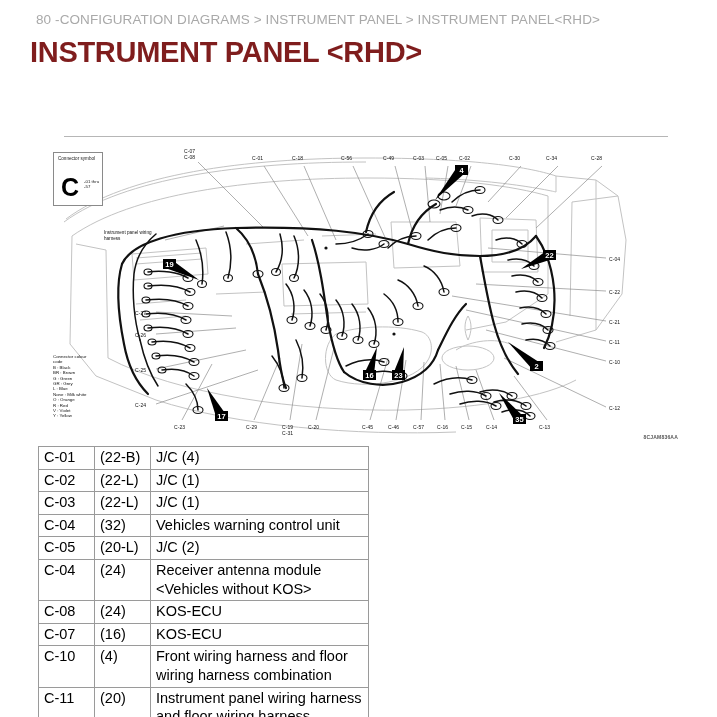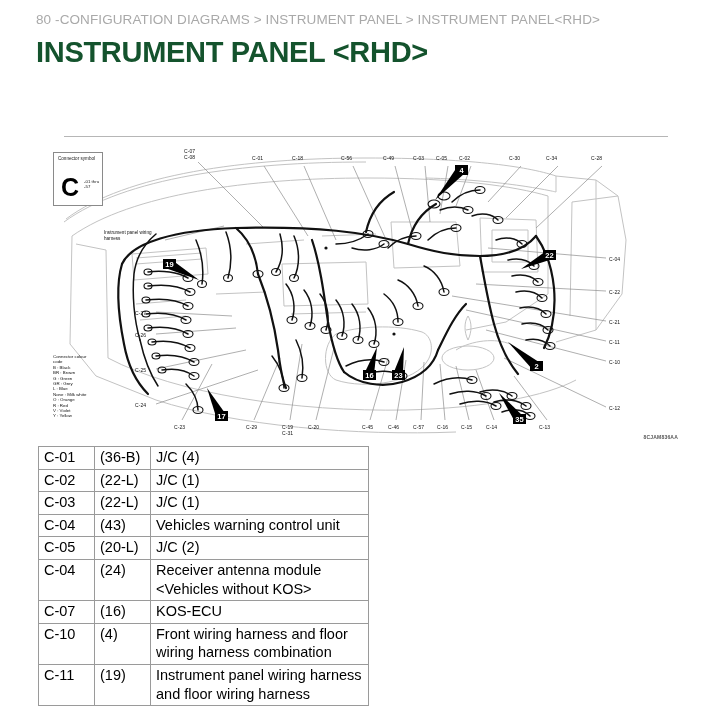--- a/index.html
+++ b/index.html
@@ -23,24 +23,24 @@
     left: 36px; top: 12px;
     width: 660px;
     font-size: 13.5px;
     letter-spacing: .1px;
     color: #a9a9a9;
     white-space: nowrap;
     font-family: "Liberation Sans", sans-serif;
   }
   #page-title {
     position: absolute;
-    left: 36px; top: 36px;
+    left: 30px; top: 36px;
     font-size: 29px;
     font-weight: bold;
-    color: #14532d;
+    color: #7f1d1d;
     letter-spacing: -0.3px;
     white-space: nowrap;
   }
   #header-rule {
     position: absolute;
     left: 64px; top: 136px;
     width: 604px; height: 1px;
     background: #b6b6b6;
   }
 
@@ -480,21 +480,21 @@
     <div class="fig-code">8CJAM836AA</div>
   </div>
 
   <table id="conn-table">
     <tbody id="conn-table-body">
         <tr>
           <td class="c-id">
             <span class="cell-text">C-01</span>
           </td>
           <td class="c-pins">
-            <span class="cell-text">(36-B)</span>
+            <span class="cell-text">(22-B)</span>
           </td>
           <td class="c-desc">
             <span class="cell-text">J/C (4)</span>
           </td>
         </tr>
         <tr>
           <td class="c-id">
             <span class="cell-text">C-02</span>
           </td>
           <td class="c-pins">
@@ -513,21 +513,21 @@
           </td>
           <td class="c-desc">
             <span class="cell-text">J/C (1)</span>
           </td>
         </tr>
         <tr>
           <td class="c-id">
             <span class="cell-text">C-04</span>
           </td>
           <td class="c-pins">
-            <span class="cell-text">(43)</span>
+            <span class="cell-text">(32)</span>
           </td>
           <td class="c-desc">
             <span class="cell-text">Vehicles warning control unit</span>
           </td>
         </tr>
         <tr>
           <td class="c-id">
             <span class="cell-text">C-05</span>
           </td>
           <td class="c-pins">
@@ -544,20 +544,31 @@
           <td class="c-pins">
             <span class="cell-text">(24)</span>
           </td>
           <td class="c-desc">
             <span class="cell-text">Receiver antenna module
 &lt;Vehicles without KOS&gt;</span>
           </td>
         </tr>
         <tr>
           <td class="c-id">
+            <span class="cell-text">C-08</span>
+          </td>
+          <td class="c-pins">
+            <span class="cell-text">(24)</span>
+          </td>
+          <td class="c-desc">
+            <span class="cell-text">KOS-ECU</span>
+          </td>
+        </tr>
+        <tr>
+          <td class="c-id">
             <span class="cell-text">C-07</span>
           </td>
           <td class="c-pins">
             <span class="cell-text">(16)</span>
           </td>
           <td class="c-desc">
             <span class="cell-text">KOS-ECU</span>
           </td>
         </tr>
         <tr>
@@ -570,21 +581,21 @@
           <td class="c-desc">
             <span class="cell-text">Front wiring harness and floor
 wiring harness combination</span>
           </td>
         </tr>
         <tr>
           <td class="c-id">
             <span class="cell-text">C-11</span>
           </td>
           <td class="c-pins">
-            <span class="cell-text">(19)</span>
+            <span class="cell-text">(20)</span>
           </td>
           <td class="c-desc">
             <span class="cell-text">Instrument panel wiring harness
 and floor wiring harness</span>
           </td>
         </tr>
       </tbody>
   </table>
 
 </div>

